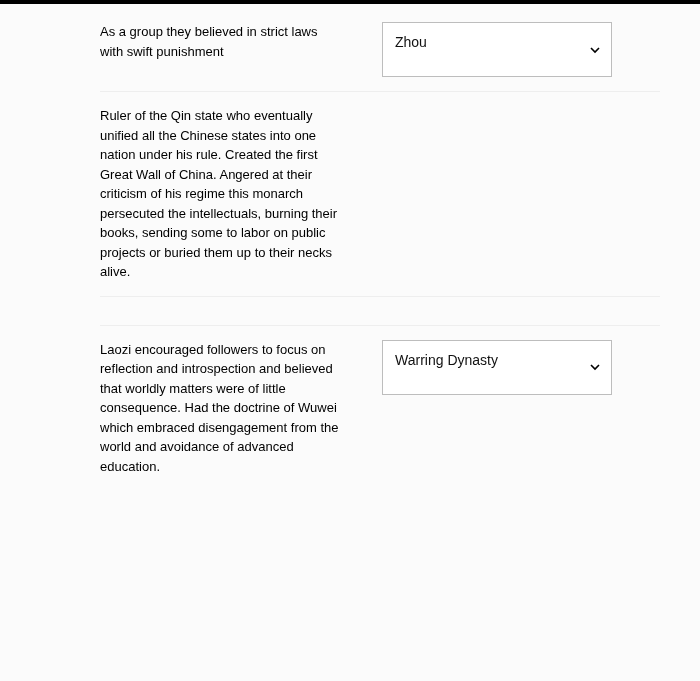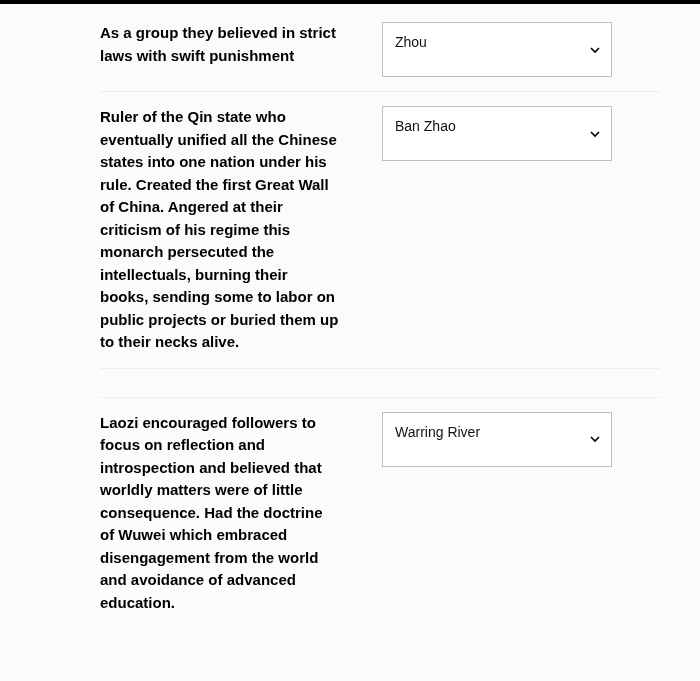--- a/index.html
+++ b/index.html
@@ -24,23 +24,23 @@
     display: flex;
     align-items: flex-start;
     padding: 14px 0;
     border-bottom: 1px solid #eee;
   }
   .row:first-child {
     padding-top: 0;
   }
   .prompt {
     flex: 0 0 240px;
-    font-size: 15px;
+    font-size: 13px;
     line-height: 1.5;
-    font-weight: 700;
+    font-weight: 400;
     padding-right: 22px;
   }
   .answer {
     flex: 0 0 230px;
     margin-left: 20px;
   }
   .select {
     position: relative;
     border: 1px solid #bdbdbd;
     background: #fff;
@@ -80,40 +80,30 @@
           <svg width="12" height="12" viewBox="0 0 12 12">
               <path d="M2 4 L6 8 L10 4" fill="none" stroke="#000" stroke-width="1.6"></path>
             </svg>
         </span>
       </div>
     </div>
   </div>
 
   <div class="row">
     <div class="prompt">Ruler of the Qin state who eventually unified all the Chinese states into one nation under his rule. Created the first Great Wall of China. Angered at their criticism of his regime this monarch persecuted the intellectuals, burning their books, sending some to labor on public projects or buried them up to their necks alive.</div>
-    <div class="answer">
-      <div class="select">
-        <span>Ban Zhao</span>
-        <span class="chev">
-          <svg width="12" height="12" viewBox="0 0 12 12">
-              <path d="M2 4 L6 8 L10 4" fill="none" stroke="#000" stroke-width="1.6"></path>
-            </svg>
-        </span>
-      </div>
-    </div>
   </div>
 
   <div class="row">
   </div>
 
   <div class="row" style="border-bottom:none;">
     <div class="prompt">Laozi encouraged followers to focus on reflection and introspection and believed that worldly matters were of little consequence. Had the doctrine of Wuwei which embraced disengagement from the world and avoidance of advanced education.</div>
     <div class="answer">
       <div class="select">
-        <span>Warring River</span>
+        <span>Warring Dynasty</span>
         <span class="chev">
           <svg width="12" height="12" viewBox="0 0 12 12">
               <path d="M2 4 L6 8 L10 4" fill="none" stroke="#000" stroke-width="1.6"></path>
             </svg>
         </span>
       </div>
     </div>
   </div>
 
 </div>

